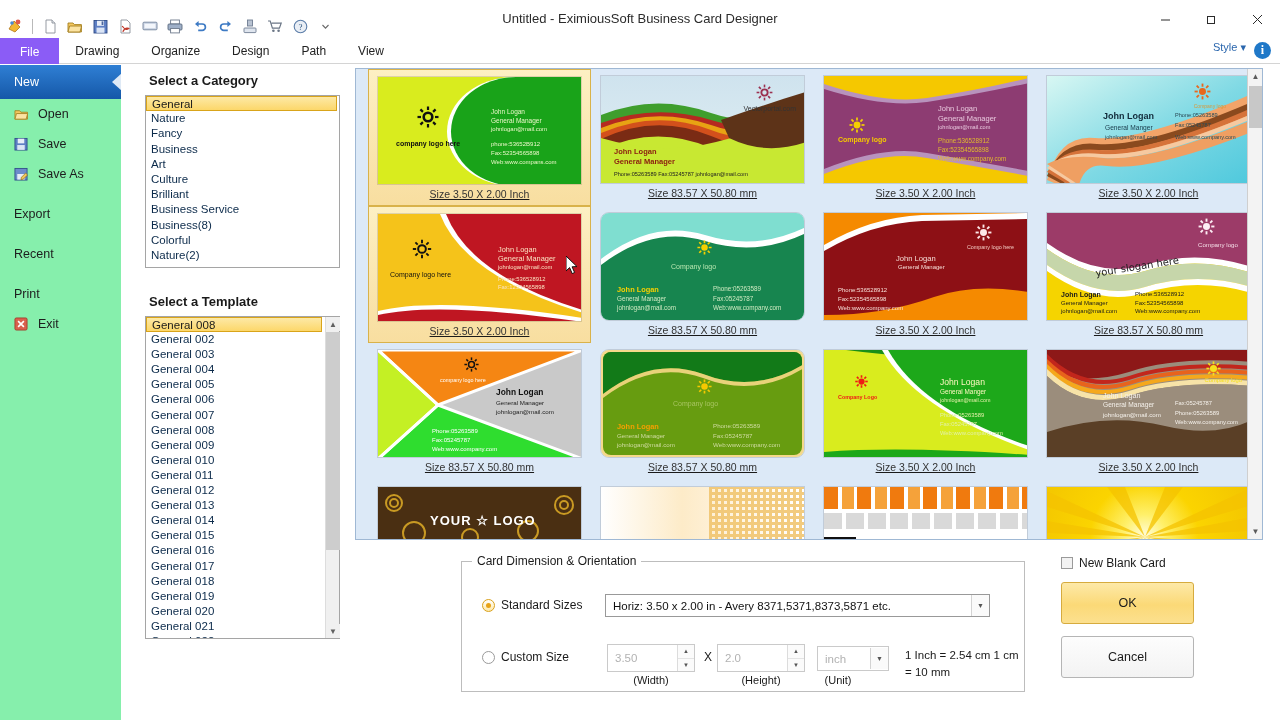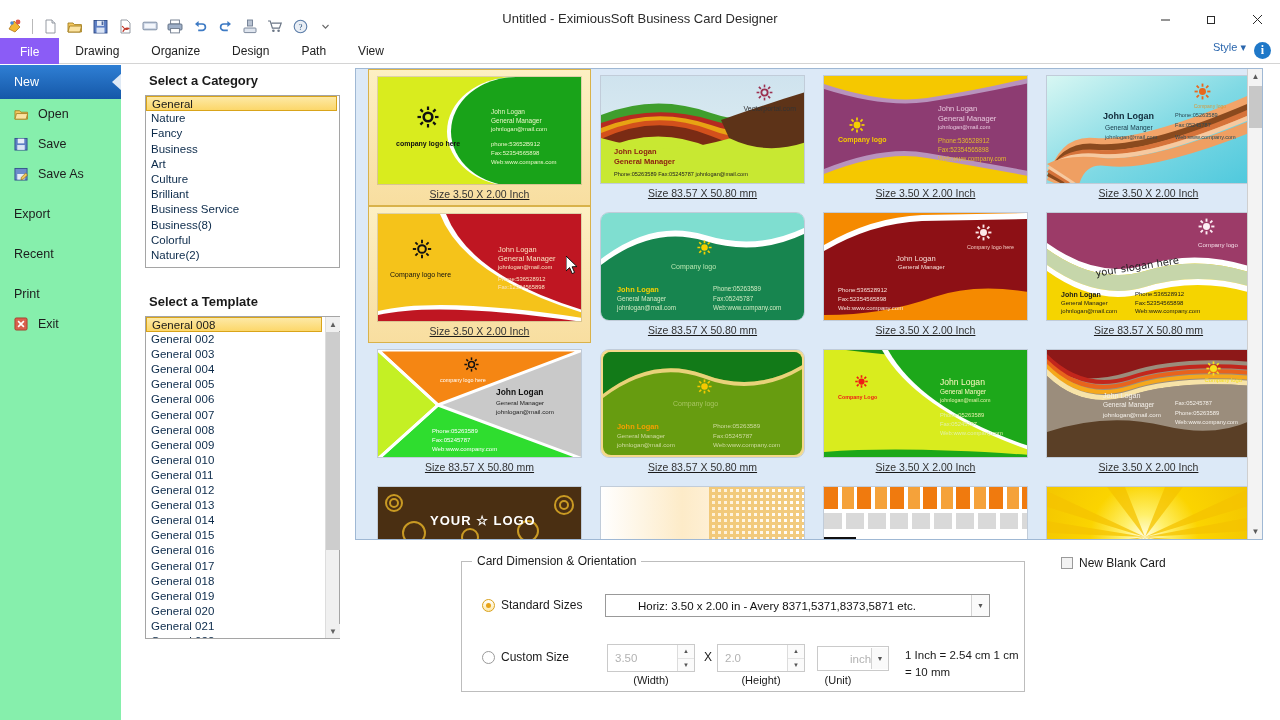--- a/index.html
+++ b/index.html
@@ -183,21 +183,21 @@
   .radio.on::after {
     content:""; position:absolute; left:3px; top:3px; width:5px; height:5px;
     border-radius:50%; background:#e8a317;
   }
   .radio-lbl { font-size:12px; color:#1a1a1a; }
 
   .combo {
     position:absolute; height:23px; border:1px solid #999; background:#fff;
     display:flex; align-items:center;
   }
-  .combo .val { flex:1; padding-left:7px; font-size:11.5px; color:#111;margin-left:25px; }
+  .combo .val { flex:1; padding-left:7px; font-size:11.5px; color:#111; }
   .combo .drop {
     width:18px; height:21px; border-left:1px solid #d3d3d3; background:#fafafa;
     display:flex; align-items:center; justify-content:center; color:#555; font-size:7px;
   }
 
   .spin {
     position:absolute; height:28px; width:88px; border:1px solid #cacaca;
     background:#fff; display:flex; align-items:stretch;
   }
   .spin .sv { flex:1; padding-left:7px; font-size:11.5px; color:#b2b2b2; line-height:26px; }
@@ -1058,20 +1058,22 @@
       <div class="unit-lbl" style="left:340px; top:112px; width:72px;">(Unit)</div>
 
       <div class="conv" style="left:443px; top:85px; width:115px;">1 Inch = 2.54 cm  1 cm = 10 mm</div>
     </div>
 
     <div class="right-col">
       <div class="chk-row">
         <span class="chk"></span>
         <span class="chk-lbl">New Blank Card</span>
       </div>
+      <div class="btn ok">OK</div>
+      <div class="btn cancel">Cancel</div>
     </div>
   </div>
 
   <div class="cursor">
     <svg width="14" height="20" viewBox="0 0 14 20">
       <polygon points="0,0 0,15 3.6,11.6 6.2,17.6 8.6,16.5 6.1,10.8 11,10.6" fill="#fff" stroke="#111" stroke-width="1"></polygon>
     </svg>
   </div>
 
 </div>

